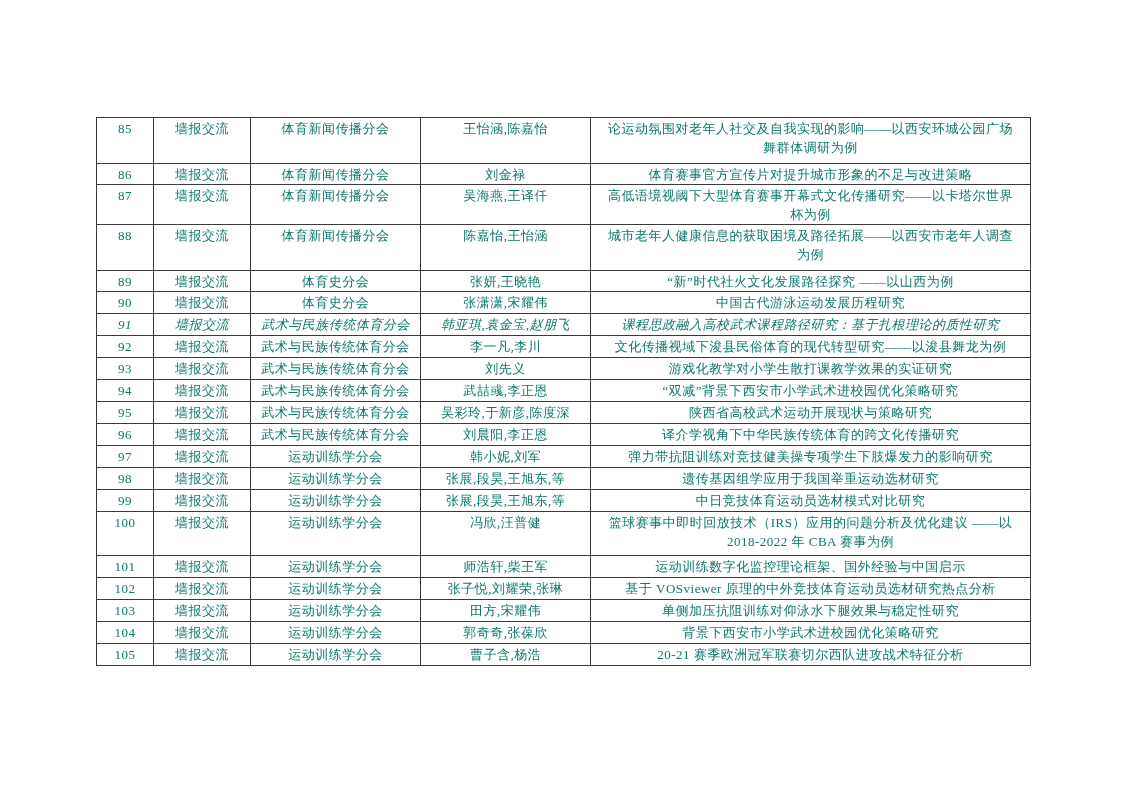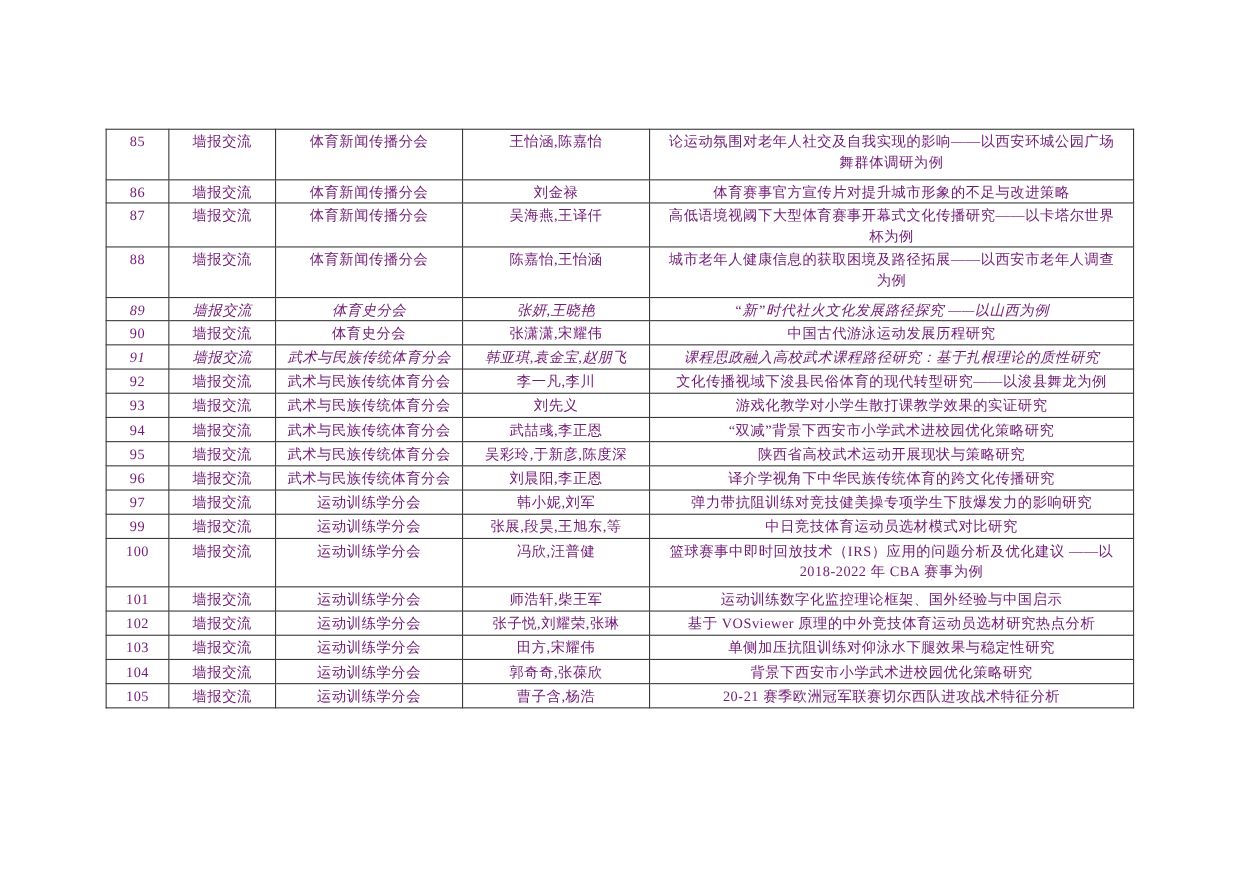--- a/index.html
+++ b/index.html
@@ -7,21 +7,21 @@
     padding: 0;
     background: #ffffff;
   }
   .page {
     position: relative;
     width: 1123px;
     height: 794px;
     background: #ffffff;
     overflow: hidden;
     font-family: "Liberation Serif", "DejaVu Serif", serif;
-    color: #701a75;
+    color: #0f766e;
   }
   table.papers {
     position: absolute;
     left: 96px;
     top: 117px;
     border-collapse: collapse;
     table-layout: fixed;
     width: 934px;
     border: 1.5px solid #3a3a3a;
   }
@@ -82,21 +82,21 @@
 杯为例</td>
         </tr>
         <tr style="height: 46px;">
           <td class="cell-number">88</td>
           <td class="cell-session-type">墙报交流</td>
           <td class="cell-branch">体育新闻传播分会</td>
           <td class="cell-authors">陈嘉怡,王怡涵</td>
           <td class="cell-title">城市老年人健康信息的获取困境及路径拓展——以西安市老年人调查
 为例</td>
         </tr>
-        <tr style="height: 17px; font-style: italic;">
+        <tr style="height: 17px;">
           <td class="cell-number">89</td>
           <td class="cell-session-type">墙报交流</td>
           <td class="cell-branch">体育史分会</td>
           <td class="cell-authors">张妍,王晓艳</td>
           <td class="cell-title">“新”时代社火文化发展路径探究 ——以山西为例</td>
         </tr>
         <tr style="height: 22px; padding-left: 32px;">
           <td class="cell-number">90</td>
           <td class="cell-session-type">墙报交流</td>
           <td class="cell-branch">体育史分会</td>
@@ -144,20 +144,27 @@
           <td class="cell-branch">武术与民族传统体育分会</td>
           <td class="cell-authors">刘晨阳,李正恩</td>
           <td class="cell-title">译介学视角下中华民族传统体育的跨文化传播研究</td>
         </tr>
         <tr style="height: 22px; margin-top: 32px;">
           <td class="cell-number">97</td>
           <td class="cell-session-type">墙报交流</td>
           <td class="cell-branch">运动训练学分会</td>
           <td class="cell-authors">韩小妮,刘军</td>
           <td class="cell-title">弹力带抗阻训练对竞技健美操专项学生下肢爆发力的影响研究</td>
+        </tr>
+        <tr style="height: 22px;">
+          <td class="cell-number">98</td>
+          <td class="cell-session-type">墙报交流</td>
+          <td class="cell-branch">运动训练学分会</td>
+          <td class="cell-authors">张展,段昊,王旭东,等</td>
+          <td class="cell-title">遗传基因组学应用于我国举重运动选材研究</td>
         </tr>
         <tr style="height: 22px;">
           <td class="cell-number">99</td>
           <td class="cell-session-type">墙报交流</td>
           <td class="cell-branch">运动训练学分会</td>
           <td class="cell-authors">张展,段昊,王旭东,等</td>
           <td class="cell-title">中日竞技体育运动员选材模式对比研究</td>
         </tr>
         <tr style="height: 44px;">
           <td class="cell-number">100</td>

